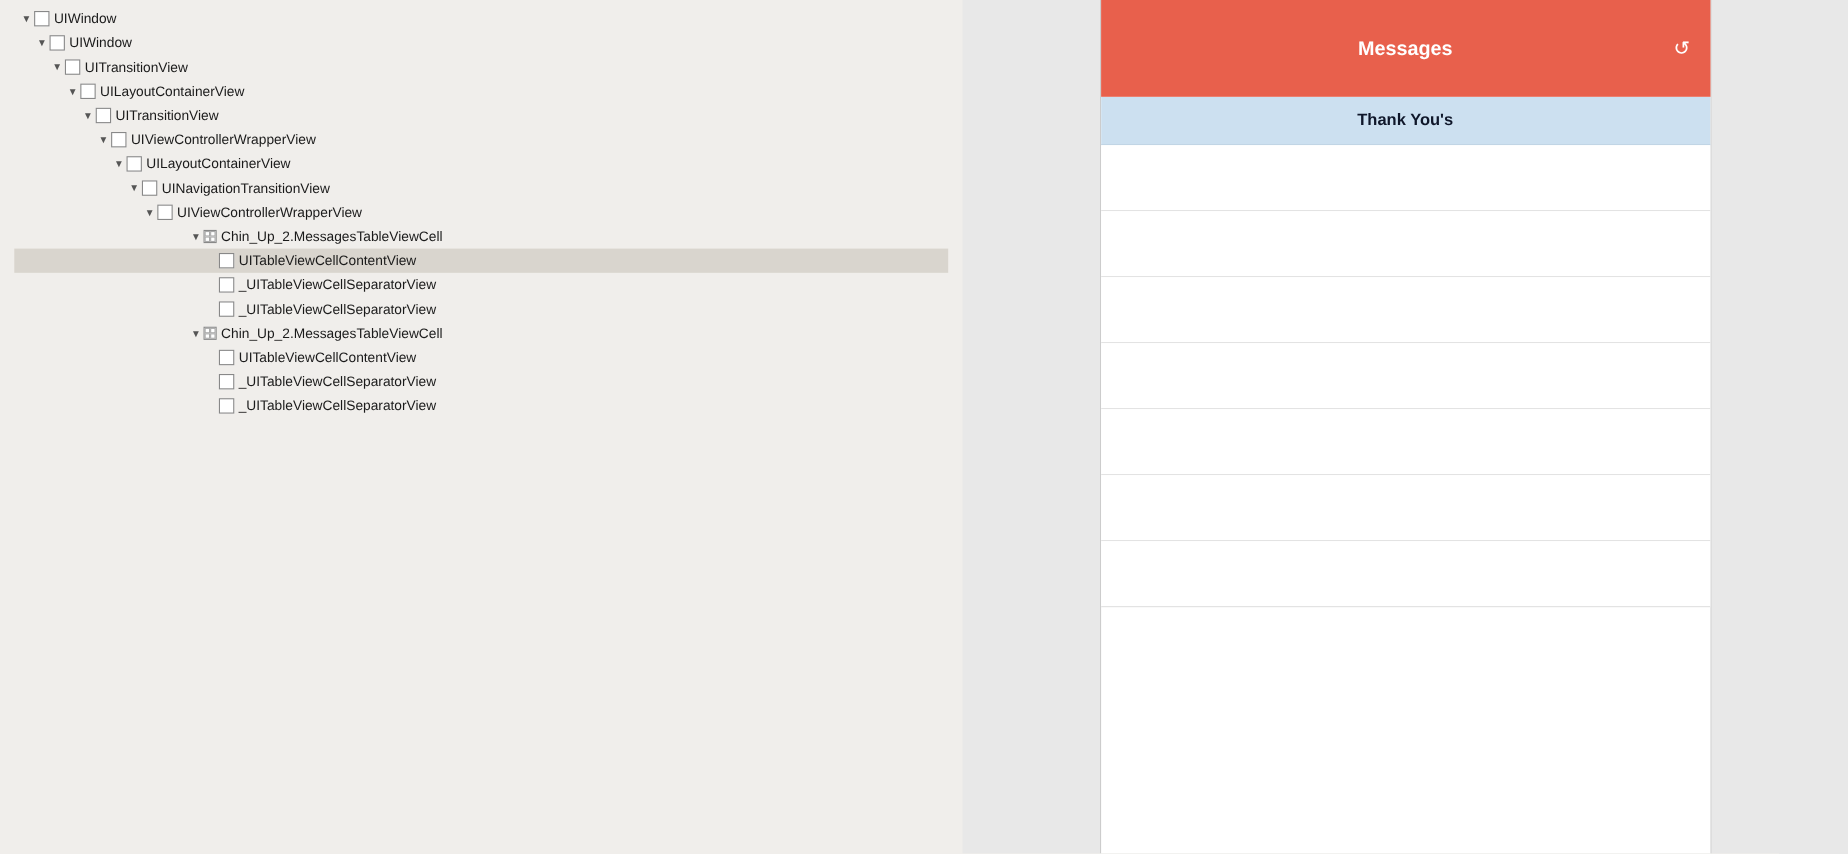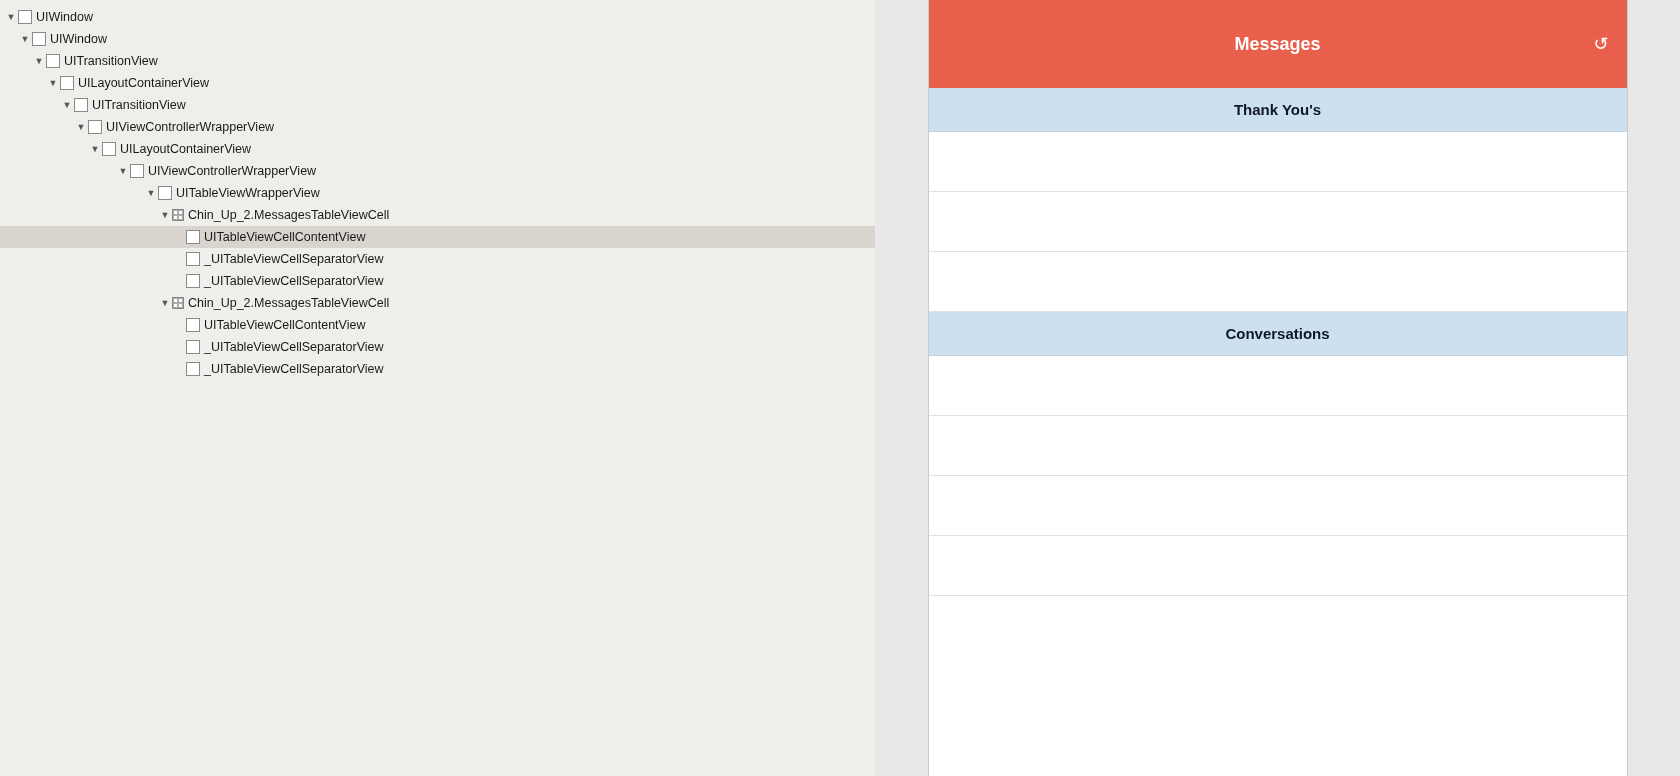--- a/index.html
+++ b/index.html
@@ -12,21 +12,21 @@
       height: 776px;
       overflow: hidden;
     }
 
     
     .tree-panel {
       width: 875px;
       height: 776px;
       background: #f0eeeb;
       overflow-y: auto;
-      padding: 6px 0;
+      padding: 6px 13px;
     }
 
     .tree-item {
       display: flex;
       align-items: center;
       height: 22px;
       padding-right: 8px;
       cursor: default;
       white-space: nowrap;
     }
@@ -91,21 +91,21 @@
       flex: 1;
       height: 776px;
       background: #e8e8e8;
       display: flex;
       align-items: flex-start;
       justify-content: center;
       padding: 0;
     }
 
     .ios-screen {
-      width: 700px;
+      width: 556px;
       height: 776px;
       background: white;
       display: flex;
       flex-direction: column;
       border-left: 1px solid #ccc;
       border-right: 1px solid #ccc;
     }
 
     .nav-bar {
       background: #e8604c;
@@ -207,30 +207,30 @@
       <div class="node-icon"></div>
       <span class="label">UIViewControllerWrapperView</span>
     </div>
     <div class="tree-item">
       <span class="indent" style="width: 88px;"></span>
       <span class="arrow expanded"></span>
       <div class="node-icon"></div>
       <span class="label">UILayoutContainerView</span>
     </div>
     <div class="tree-item">
+      <span class="indent" style="width: 102px;"></span>
+      <span class="arrow expanded"></span>
+      <div class="node-icon"></div>
+      <span class="label">UINavigationTransitionView</span>
+    </div>
+    <div class="tree-item">
       <span class="indent" style="width: 116px;"></span>
       <span class="arrow expanded"></span>
       <div class="node-icon"></div>
       <span class="label">UIViewControllerWrapperView</span>
-    </div>
-    <div class="tree-item">
-      <span class="indent" style="width: 144px;"></span>
-      <span class="arrow expanded"></span>
-      <div class="node-icon"></div>
-      <span class="label">UITableViewWrapperView</span>
     </div>
     <div class="tree-item">
       <span class="indent" style="width: 158px;"></span>
       <span class="arrow expanded"></span>
       <div class="table-grid">
         <span></span>
         <span></span>
         <span></span>
         <span></span>
       </div>
@@ -292,22 +292,19 @@
       <span class="nav-bar-refresh">↺</span>
     </div>
     <div class="table-view">
 
     <div class="section-header">
           <span class="section-header-text">Thank You's</span>
         </div>
         <div class="table-cell empty"></div>
         <div class="table-cell empty"></div>
         <div class="table-cell empty"></div>
-        <div class="section-header">
-          <span class="section-header-text">Conversations</span>
-        </div>
         <div class="table-cell empty"></div>
         <div class="table-cell empty"></div>
         <div class="table-cell empty"></div>
         <div class="table-cell empty"></div>
       </div>
   </div>
 </div>
 
 </body></html>

